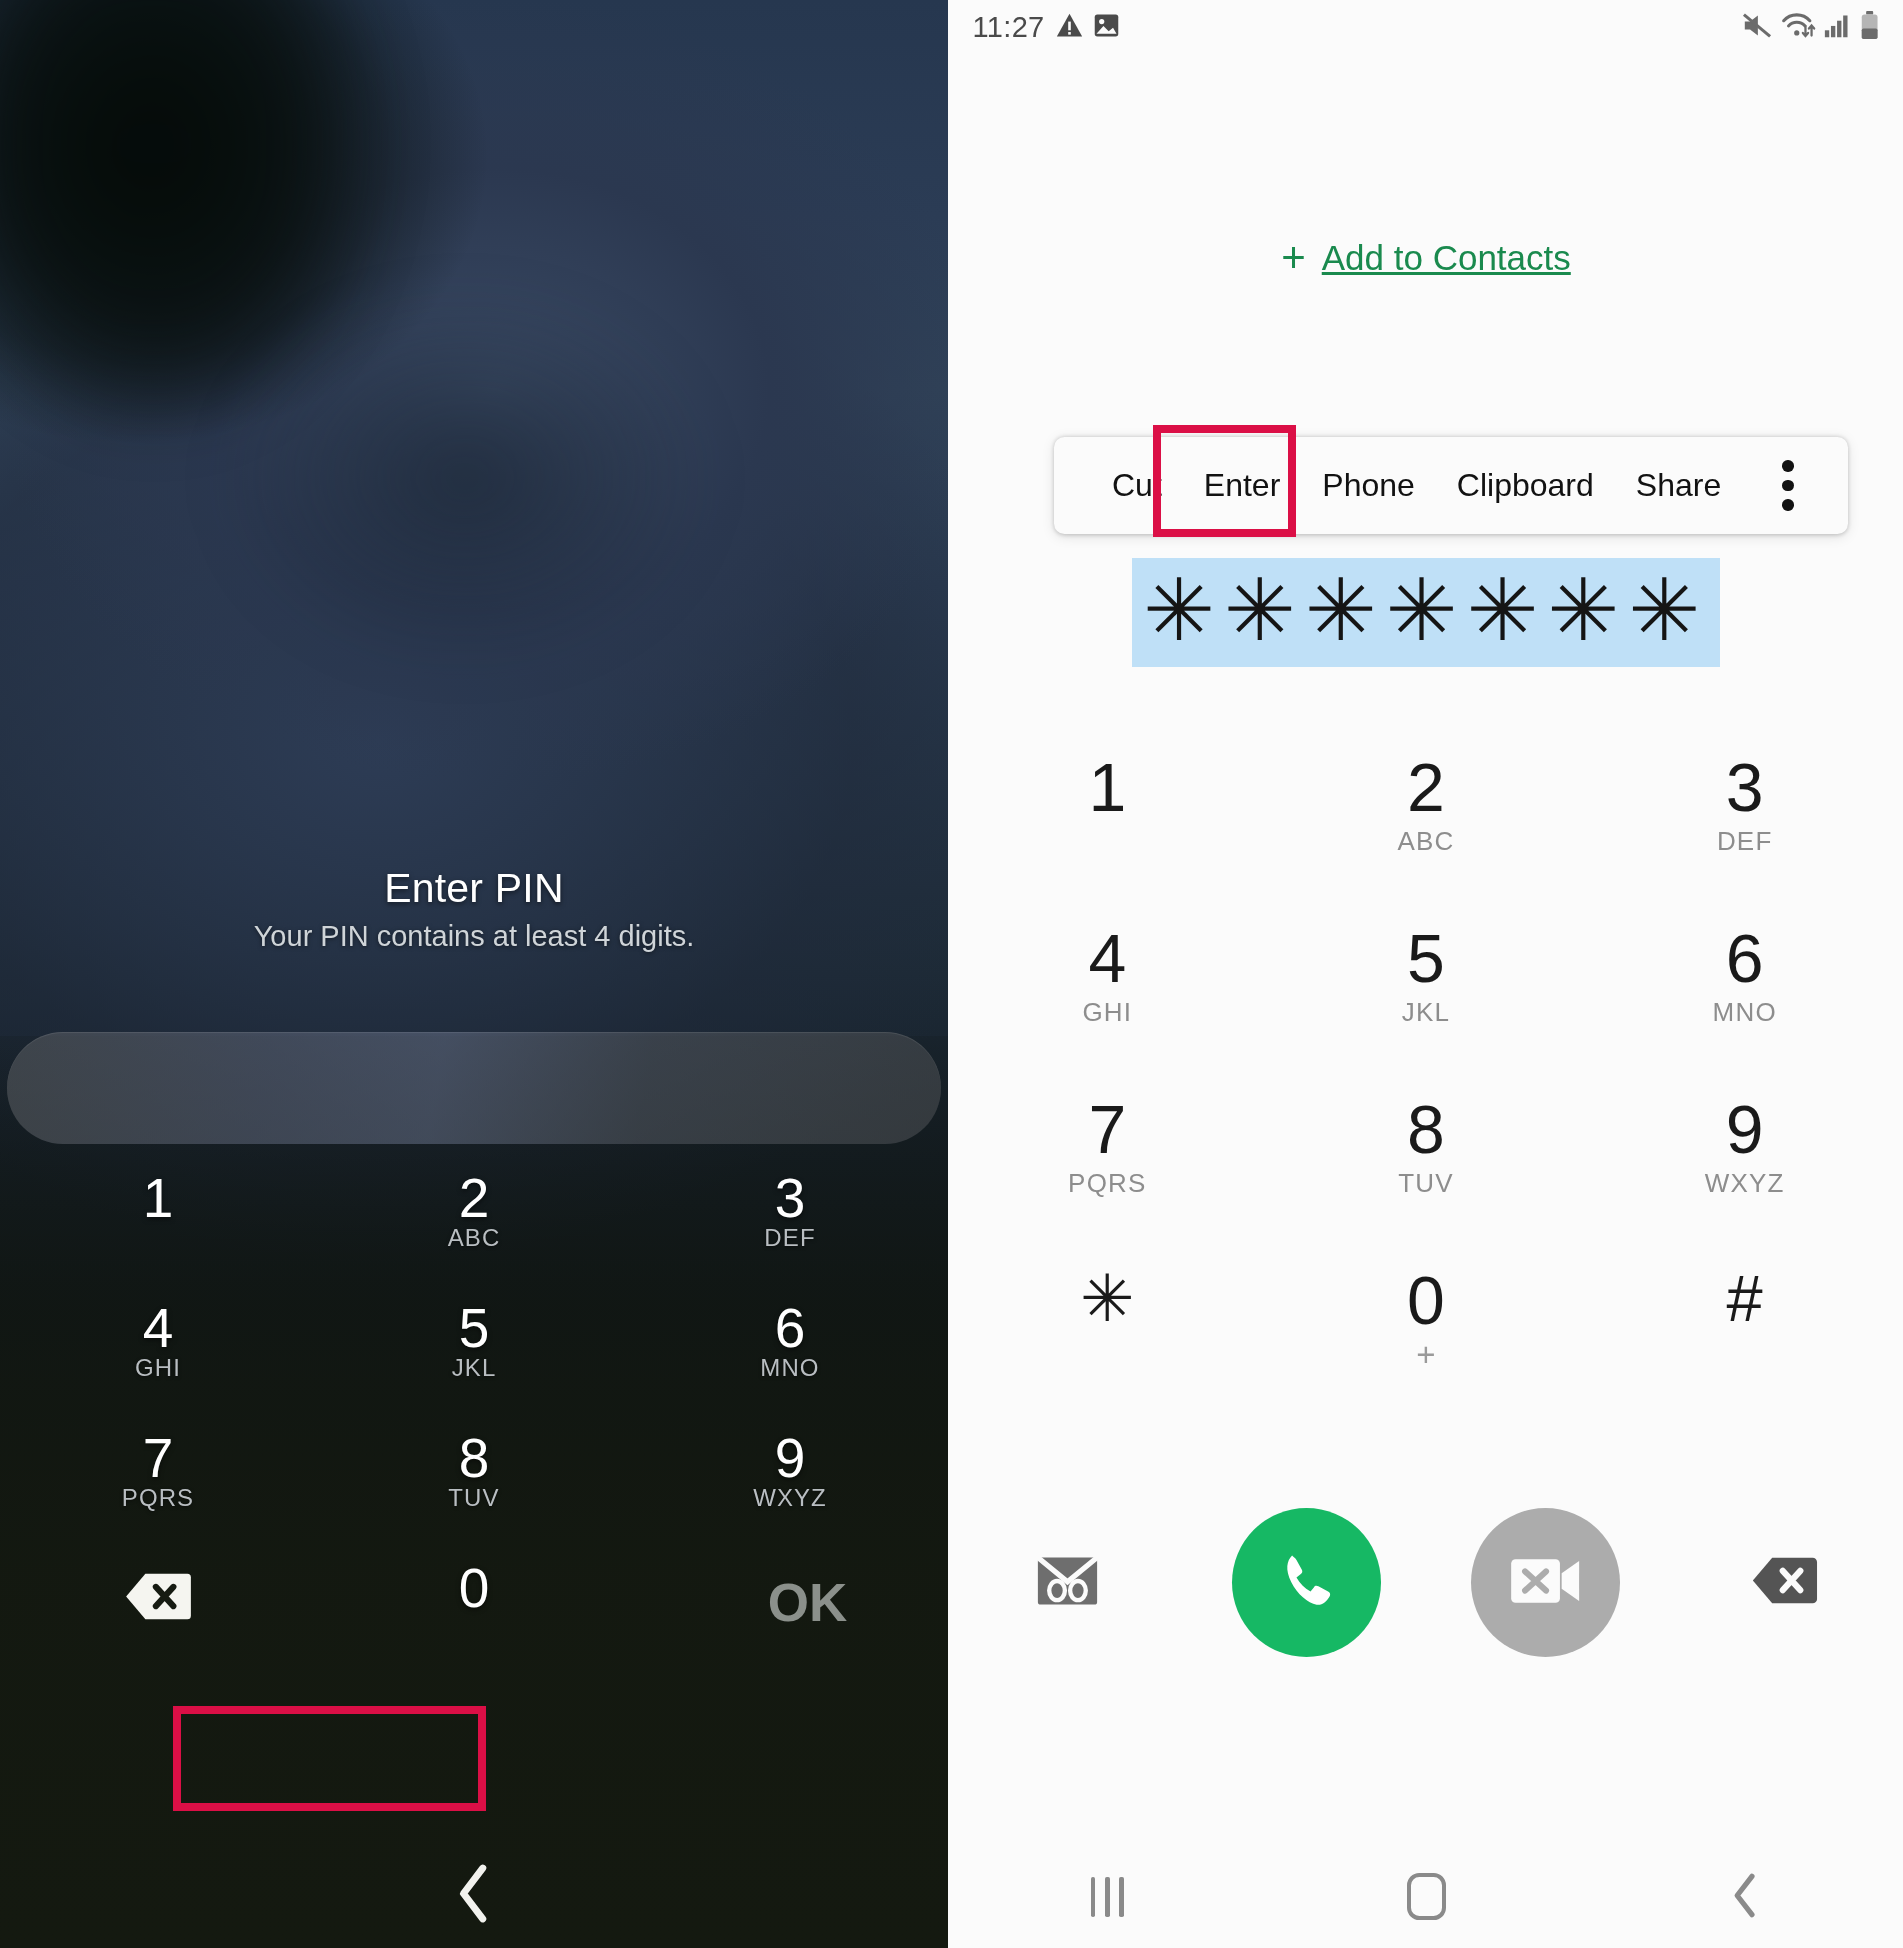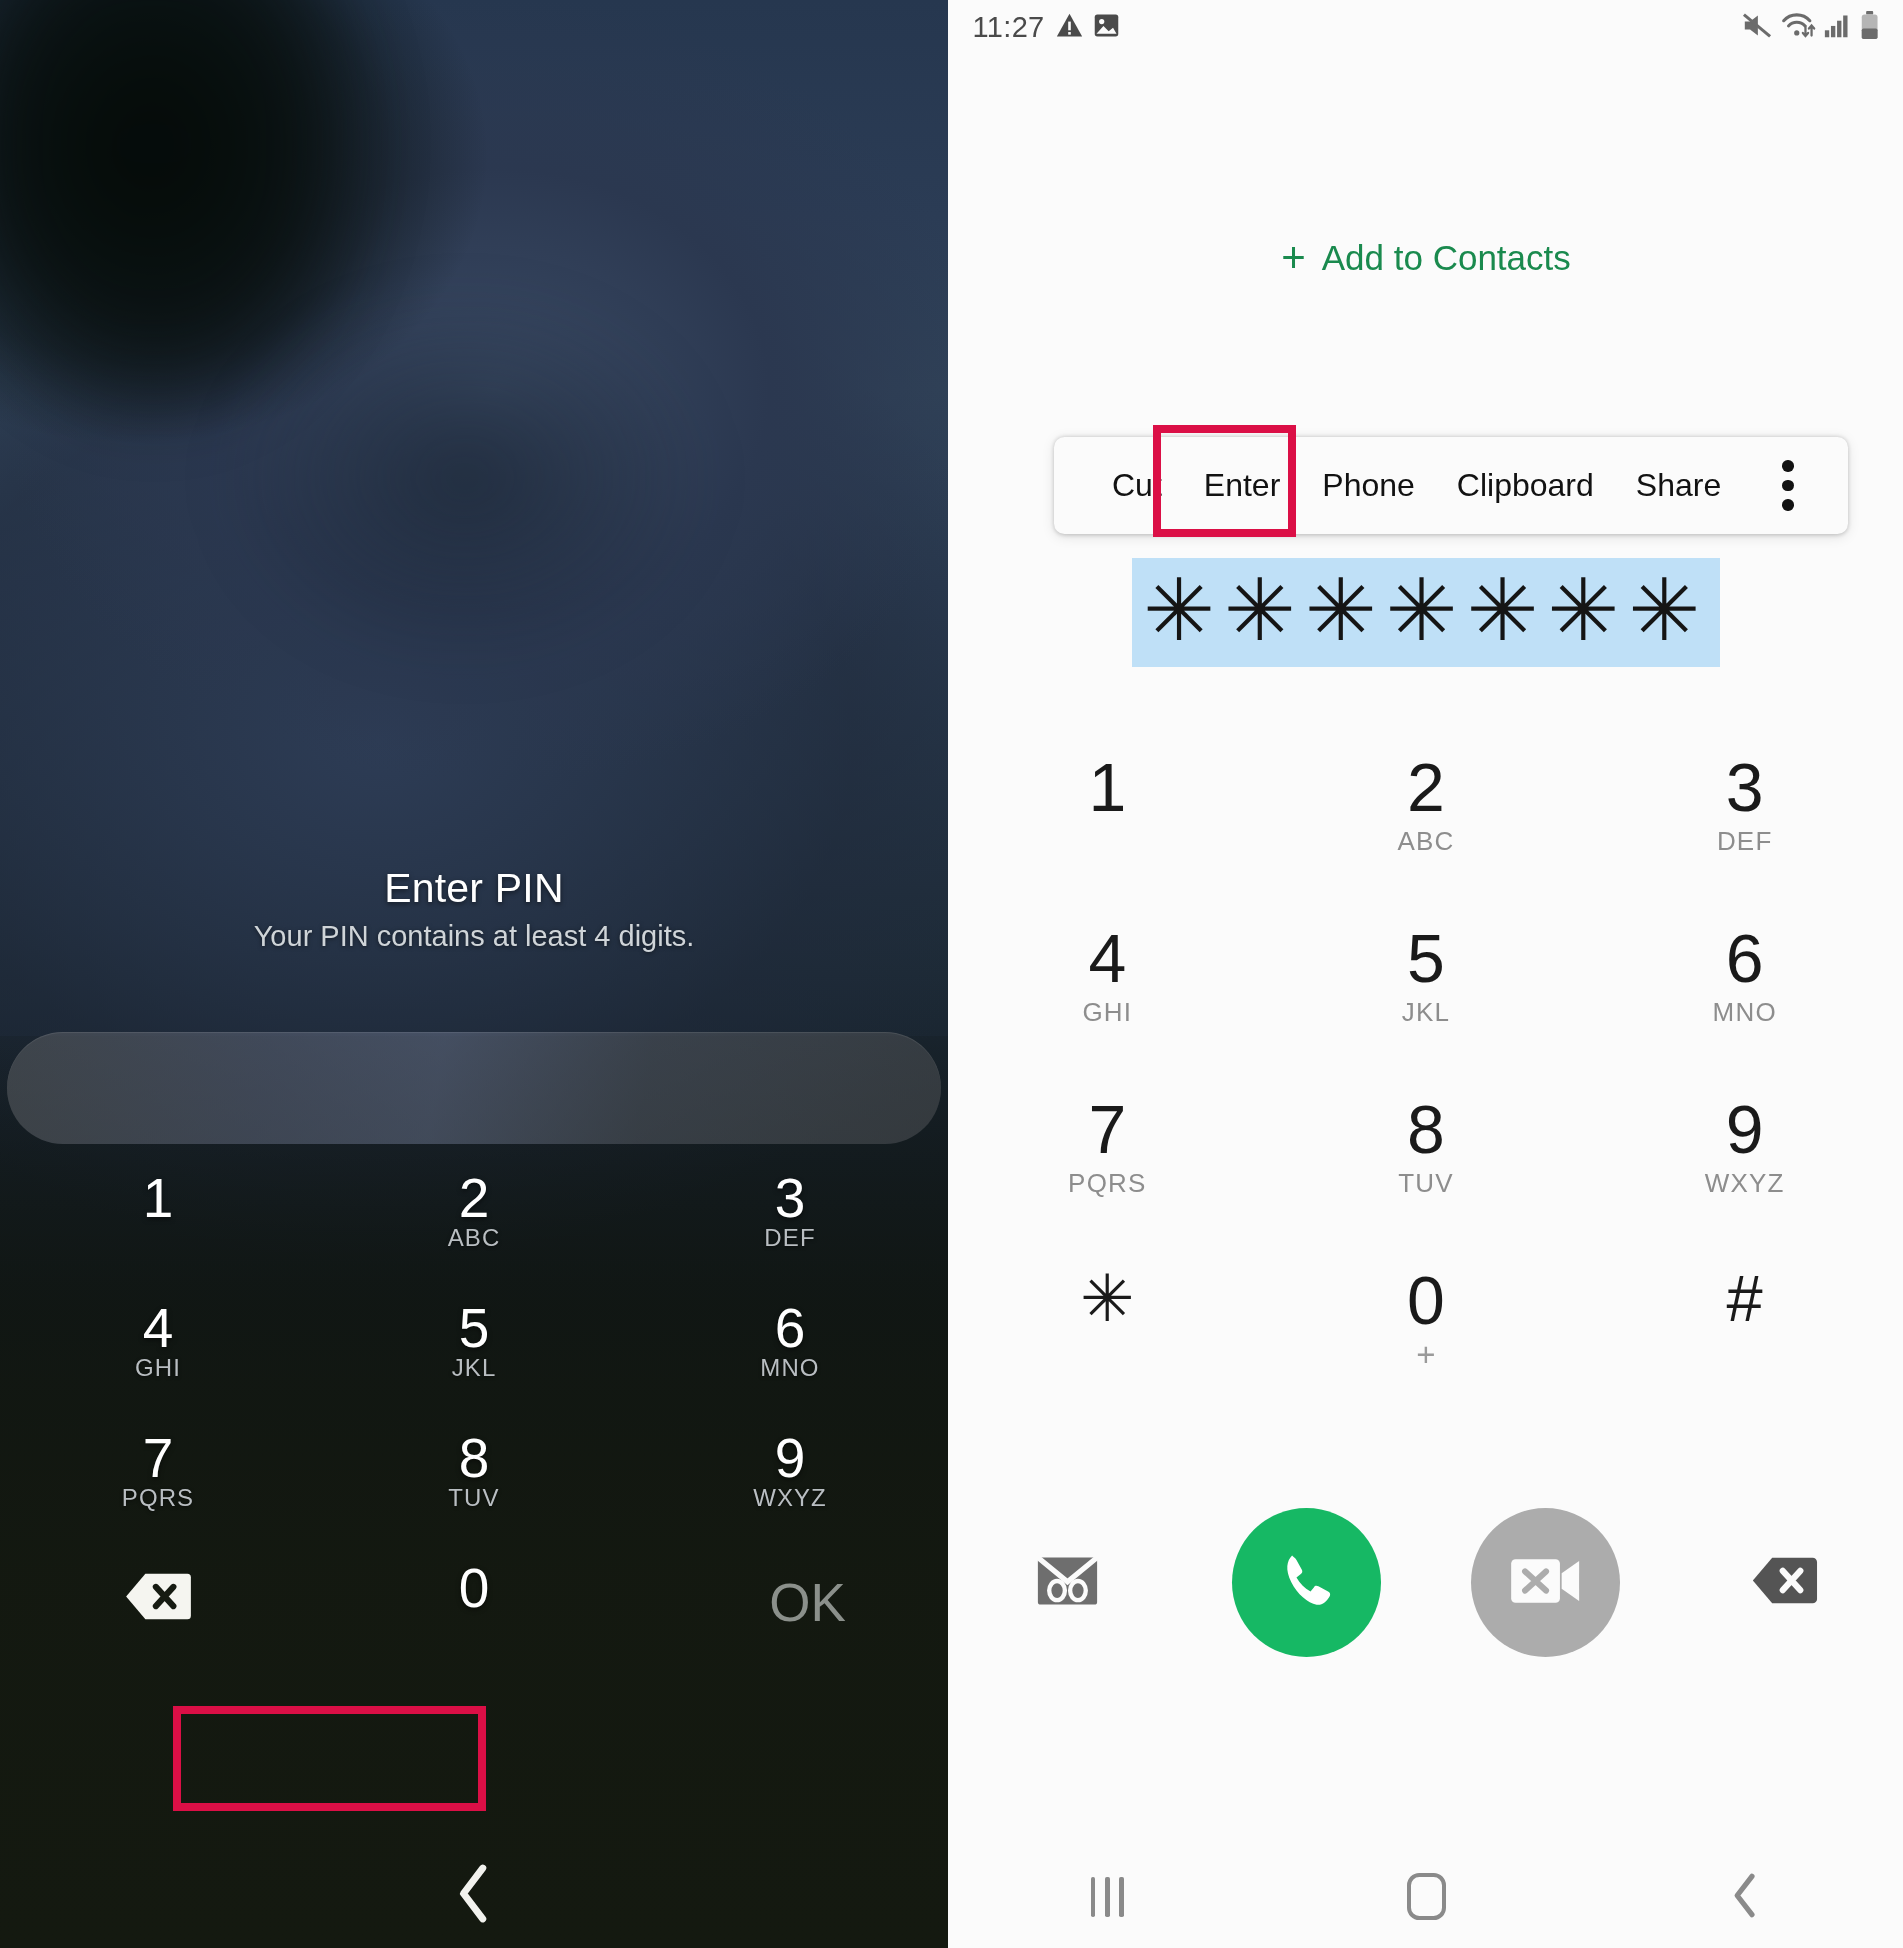--- a/index.html
+++ b/index.html
@@ -69,21 +69,21 @@
     justify-content:flex-start; padding-top:10.5px; cursor:default;
   }
   .lk-num {
     color:#ffffff; font-size:55px; font-weight:300; line-height:1.02;
     text-shadow:0 1.8px 5.3px rgba(0,0,0,0.5);
   }
   .lk-sub {
     color:#b9bec2; font-size:24px; font-weight:400; letter-spacing:1.1px;
     margin-top:-1.8px; text-shadow:0 0.9px 3.5px rgba(0,0,0,0.5);
   }
-  .lk-ok { color:#8b908b; font-size:53px; font-weight:400; padding-top:12.3px;margin-left:35px; }
+  .lk-ok { color:#8b908b; font-size:53px; font-weight:700; padding-top:12.3px;margin-left:35px; }
   .lk-bs { padding-top:23px; }
 
   .emergency-wrap {
     position:absolute; left:0; right:0; top:1725px; display:flex; justify-content:center;
   }
   .emergency-btn {
     min-width:235px; height:68px; padding:0 37px; border-radius:39px;
     border:1.8px solid rgba(215,220,215,0.72);
     background:linear-gradient(180deg, rgba(60,63,56,0.80) 0%, rgba(48,52,45,0.80) 100%);
     color:#ffffff; font-size:31px; font-weight:500;
@@ -113,21 +113,21 @@
   }
   .app-title { font-size:43px; color:#1b1b1b; font-weight:400; letter-spacing:0.2px; }
   .atr-spacer { flex:1; }
   .atr-icons { display:flex; align-items:center; gap:37px; }
 
   .add-contacts {
     position:absolute; left:0; top:237px; width:100%;
     display:flex; align-items:center; justify-content:center; gap:16px;
   }
   .ac-plus { color:#1a8a4e; font-size:42px; font-weight:400; line-height:1; }
-  .ac-text { color:#1a8a4e; font-size:35px; font-weight:400; }
+  .ac-text { color:#1a8a4e; font-size:35px; font-weight:400;text-decoration:underline; }
 
   
   .ctx-menu {
     position:absolute; left:106px; top:437px; width:794px; height:97px;
     background:#fbfbfb; border-radius:10.5px;
     box-shadow:0 0.9px 4.4px rgba(0,0,0,0.20), 0 2.6px 12.3px rgba(0,0,0,0.10);
     display:flex; align-items:center; padding:0 37px;
   }
   .ctx-item {
     font-size:32px; color:#121212; font-weight:400; padding:0 21px; white-space:nowrap;

